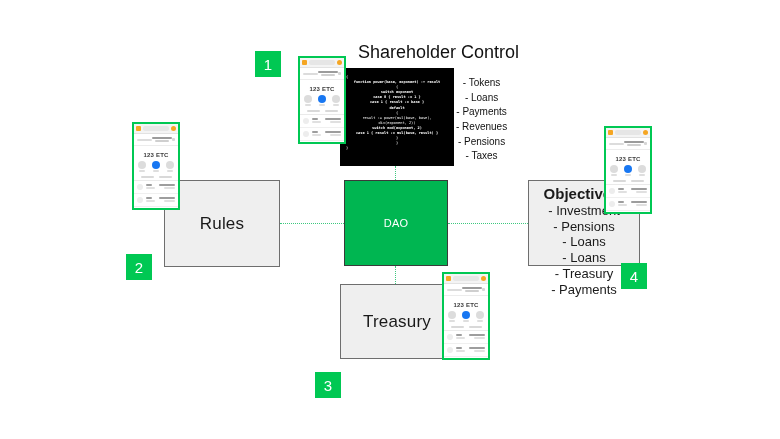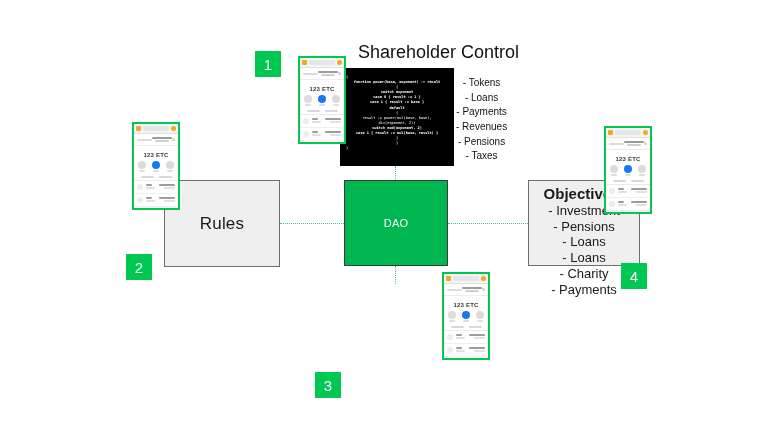--- a/index.html
+++ b/index.html
@@ -163,28 +163,31 @@
   </div>
 
   <div class="box box-grey" style="left:164px;top:180px;width:116px;height:87px;">
     <span class="box-label">Rules</span>
   </div>
 
   <div class="box box-green" style="left:344px;top:180px;width:104px;height:86px;">
     <span class="box-label">DAO</span>
   </div>
 
+  <div class="box box-grey" style="left:340px;top:284px;width:114px;height:75px;">
+    <span class="box-label">Treasury</span>
+  </div>
 
   <div id="objectives-box" style="left:528px;top:180px;width:112px;height:86px;">
     <div class="obj-title">Objectives:</div>
     <div class="obj-item">- Investment</div>
     <div class="obj-item">- Pensions</div>
     <div class="obj-item">- Loans</div>
     <div class="obj-item">- Loans</div>
-    <div class="obj-item">- Charity</div>
+    <div class="obj-item">- Treasury</div>
     <div class="obj-item">- Payments</div>
   </div>
 
   <div class="phone" style="left:298px;top:56px;width:48px;height:88px;">
     <div class="ph-bar">
       <span class="ph-logo"></span>
       <span class="ph-tab"></span>
       <span class="ph-avatar"></span>
     </div>
     <div class="ph-sub">

